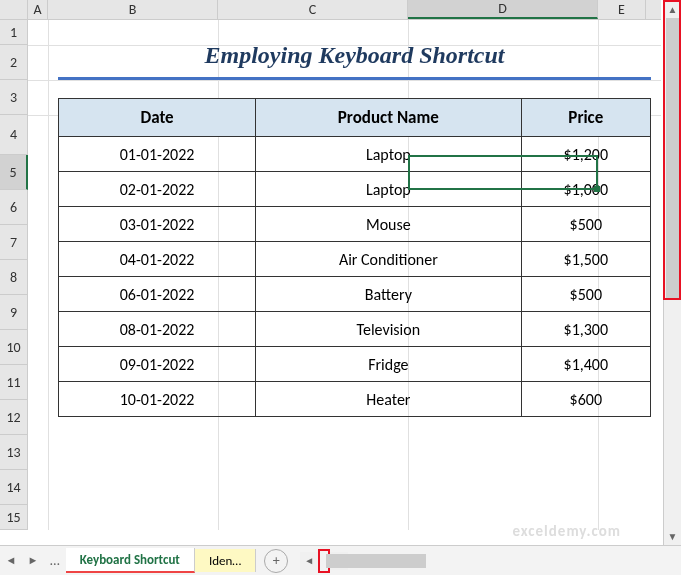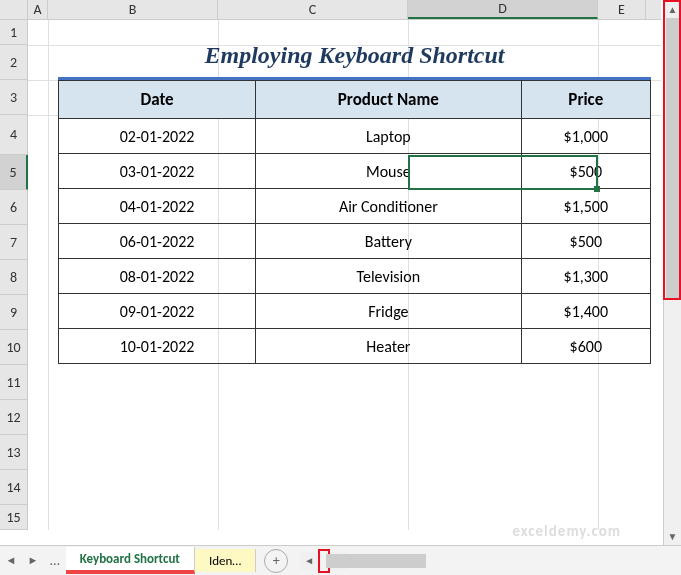--- a/index.html
+++ b/index.html
@@ -23,40 +23,40 @@
     .row-header.selected { background: #d2d2d2; border-right: 2px solid #217346; }
     .row-header.short { height: 25px; }
     
     .cells { flex: 1; position: relative; }
     .grid-lines { position: absolute; top: 0; left: 0; right: 0; bottom: 0; }
     .gline-v { position: absolute; top: 0; bottom: 0; width: 1px; background: #e0e0e0; }
     .gline-h { position: absolute; left: 0; right: 0; height: 1px; background: #e0e0e0; }
     
     .content-area { position: absolute; left: 30px; top: 10px; right: 10px; }
     
-    .title { font-family: Georgia, 'Times New Roman', serif; font-style: italic; font-weight: bold; font-size: 24px; color: #1f3a5f; text-align: center; padding: 12px 0 8px 0; border-bottom: 3px solid #4472c4; margin-bottom: 0; }
+    .title { font-family: Georgia, 'Times New Roman', serif; font-style: italic; font-weight: bold; font-size: 24px; color: #1f3a5f; text-align: center; padding: 12px 0 8px 0; border-bottom: 3px solid #4472c4; margin-bottom: 18px; }
     
     .data-table { width: 100%; border-collapse: collapse; border-radius: 11px; }
     .data-table th { background: #d6e4f0; padding: 8px; font-size: 17px; font-weight: bold; border: 1px solid #333; text-align: center; height: 38px; }
     .data-table td { padding: 6px; font-size: 16px; border: 1px solid #333; text-align: center; height: 35px; }
     
     .selected-cell { position: absolute; border: 2px solid #217346; pointer-events: none; }
     .fill-handle { position: absolute; width: 6px; height: 6px; background: #217346; bottom: -4px; right: -4px; }
     
     .vscroll { position: absolute; right: 0; top: 0; width: 18px; bottom: 30px; background: #f0f0f0; border-left: 1px solid #ccc; }
     .vscroll-btn { height: 18px; background: #f0f0f0; display: flex; align-items: center; justify-content: center; font-size: 10px; color: #666; }
     .vscroll-track { position: absolute; top: 18px; bottom: 18px; left: 0; right: 0; }
     .vscroll-thumb { position: absolute; top: 0; left: 2px; right: 2px; height: 280px; background: #cdcdcd; }
     .vscroll-highlight { position: absolute; top: 0; right: 0; width: 18px; height: 300px; border: 2px solid #e81123; }
     
     .bottom-bar { position: absolute; bottom: 0; left: 0; right: 0; height: 30px; background: #f3f3f3; border-top: 1px solid #ccc; display: flex; align-items: center; }
     .nav-btn { width: 22px; height: 28px; display: flex; align-items: center; justify-content: center; font-size: 11px; color: #666; }
     .dots { padding: 0 6px; color: #666; font-size: 14px; }
     .tab { padding: 4px 14px; font-size: 13px; border-right: 1px solid #ccc; background: #fef9c3; }
-    .tab.active { background: #fff; color: #217346; font-weight: bold; border-bottom: 4px solid #ef4444; }
+    .tab.active { background: #fff; color: #217346; font-weight: bold; border-bottom: 2px solid #ef4444; }
     .add-tab { width: 24px; height: 24px; border: 1px solid #aaa; border-radius: 50%; display: flex; align-items: center; justify-content: center; margin: 0 8px; font-size: 14px; color: #666; }
     .hscroll-area { flex: 1; display: flex; align-items: center; padding: 0 4px; }
     .hscroll-btn { width: 18px; height: 18px; background: #f0f0f0; display: flex; align-items: center; justify-content: center; font-size: 10px; color: #666; }
     .hscroll-track { flex: 1; height: 18px; background: #e6e6e6; margin: 0 2px; position: relative; }
     .hscroll-thumb { position: absolute; left: 2px; top: 2px; bottom: 2px; width: 100px; background: #cdcdcd; }
     .hscroll-highlight { border: 2px solid #e81123; padding: 1px 2px; }
     
     .watermark { position: absolute; right: 60px; bottom: 35px; font-size: 15px; color: #ddd; font-weight: bold; letter-spacing: 1px; }
   </style>
 </head>
@@ -106,20 +106,25 @@
         <div class="title">Employing Keyboard Shortcut</div>
         <table class="data-table">
           <thead>
             <tr>
               <th>Date</th>
               <th>Product Name</th>
               <th>Price</th>
             </tr>
           </thead>
           <tbody id="table-body">
+              <tr>
+                <td>01-01-2022</td>
+                <td>Laptop</td>
+                <td>$1,200</td>
+              </tr>
               <tr>
                 <td>02-01-2022</td>
                 <td>Laptop</td>
                 <td>$1,000</td>
               </tr>
               <tr>
                 <td>03-01-2022</td>
                 <td>Mouse</td>
                 <td>$500</td>
               </tr>

